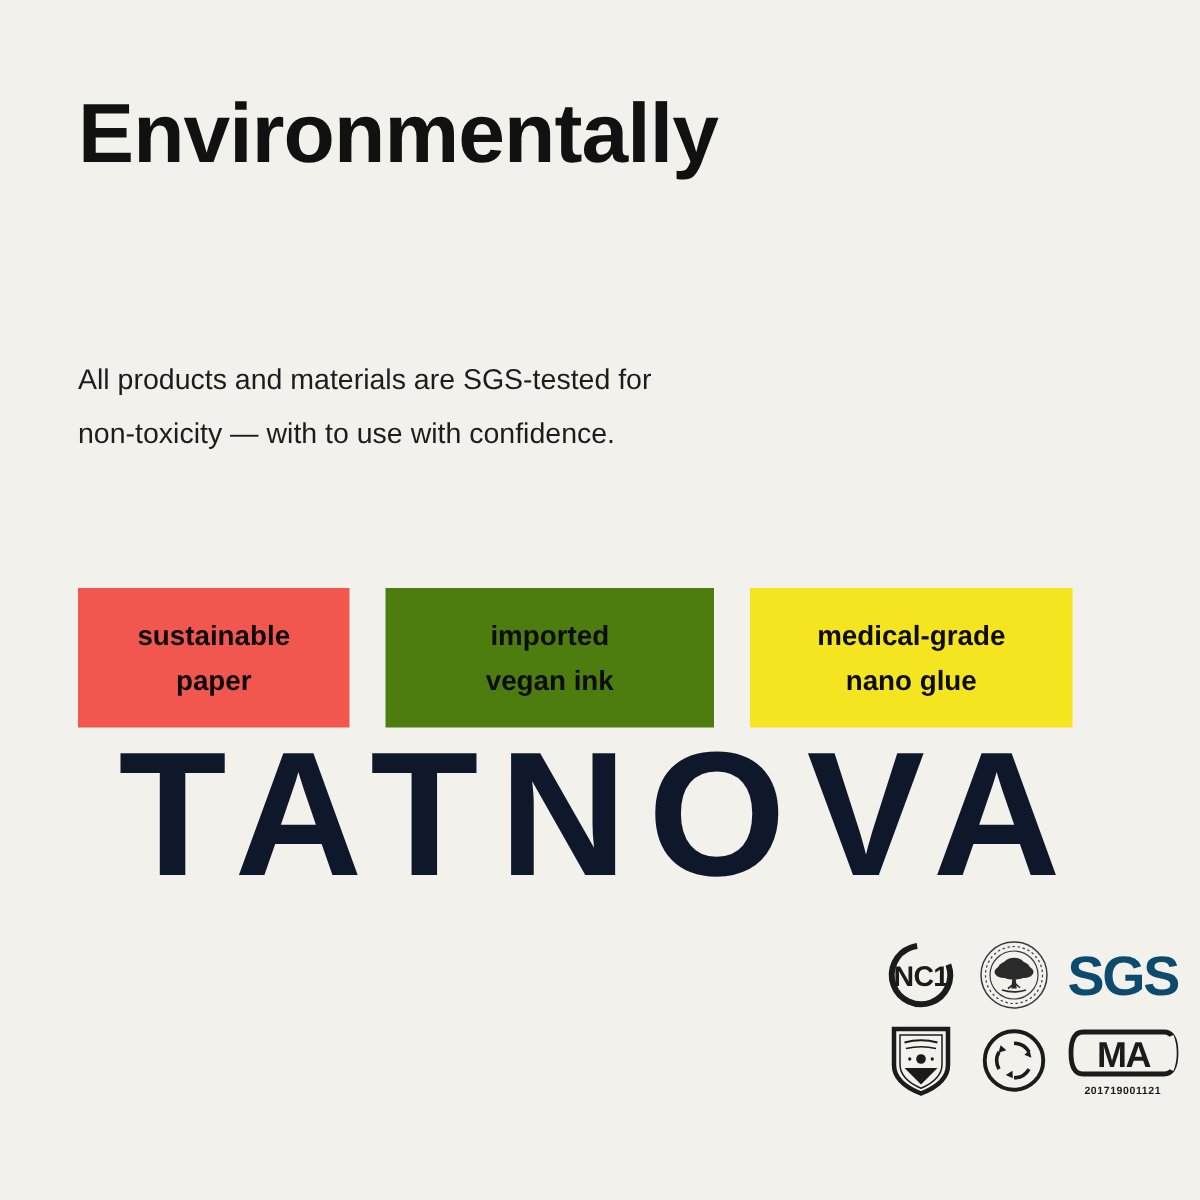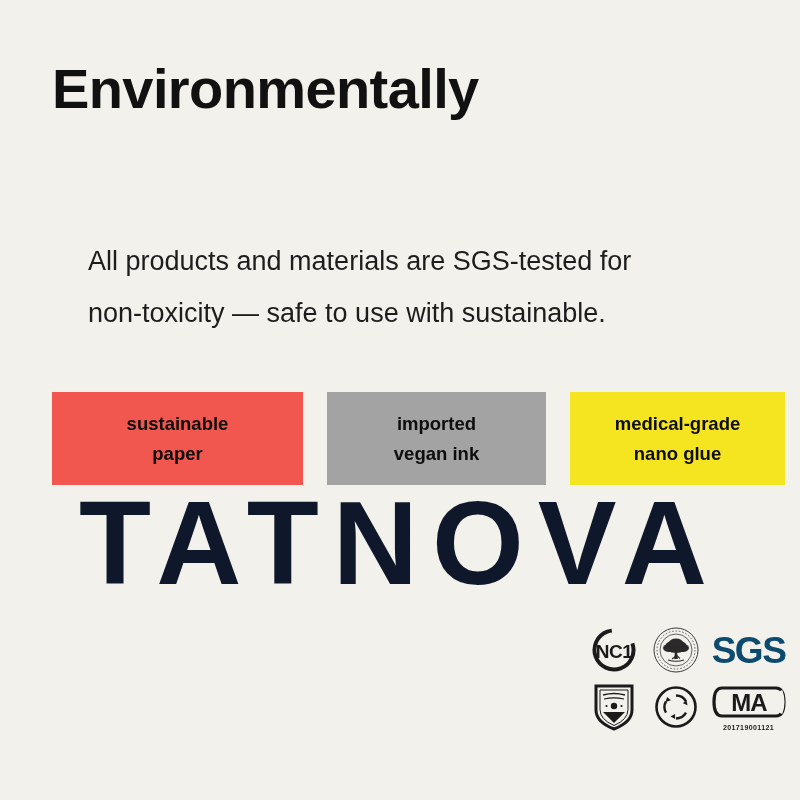--- a/index.html
+++ b/index.html
@@ -42,26 +42,25 @@
     z-index: 2;
   }
   #headline .hl-line { display:block; white-space: nowrap; }
 
   
   #subtitle {
     position: absolute;
     left: 52px;
     top: 236px;
     width: 620px;
-    font-size: 27px;
+    font-size: 19px;
     font-weight: 400;
     line-height: 1.92;
     color: #1d1d1d;
     z-index: 2;
-    margin-left: 36px;
   }
   #subtitle .sub-line { display:block; white-space: nowrap; }
 
   
   #badges {
     position: absolute;
     left: 52px;
     top: 392px;
     width: 701px;
     height: 93px;
@@ -74,21 +73,21 @@
     display: flex;
     flex-direction: column;
     align-items: center;
     justify-content: center;
     font-size: 18.5px;
     font-weight: 700;
     line-height: 1.62;
     color: #0d0d0d;
     text-align: center;
   }
-  .badge-1 { width: 251px; }
+  .badge-1 { width: 181px; }
   .badge-2 { width: 219px; }
   .badge-3 { width: 215px; }
   .badge .b-line { display:block; white-space: nowrap; }
 
   
   #certs {
     position: absolute;
     left: 572px;
     top: 622px;
     width: 208px;
@@ -126,31 +125,31 @@
 <body style="background-color: rgb(242, 241, 236);">
 
 <div id="watermark" style="color: #0f172a;">TATNOVA</div>
 
 <h1 id="headline" style="color: rgb(17, 17, 17);">
   <span class="hl-line">Environmentally</span>
 </h1>
 
 <p id="subtitle" style="color: rgb(29, 29, 29);">
   <span class="sub-line">All products and materials are SGS-tested for</span>
-  <span class="sub-line">non-toxicity — safe to use with sustainable.</span>
+  <span class="sub-line">non-toxicity — with to use with confidence.</span>
 </p>
 
 <div id="badges">
 
   <div class="badge badge-1" style="background-color: rgb(242, 87, 79);">
     <span class="b-line">sustainable</span>
     <span class="b-line">paper</span>
   </div>
 
-  <div class="badge badge-2" style="background-color: #a3a3a3;">
+  <div class="badge badge-2" style="background-color: #4d7c0f;">
     <span class="b-line">imported</span>
     <span class="b-line">vegan ink</span>
   </div>
 
   <div class="badge badge-3" style="background-color: rgb(245, 229, 32);">
     <span class="b-line">medical-grade</span>
     <span class="b-line">nano glue</span>
   </div>
 
 </div>

